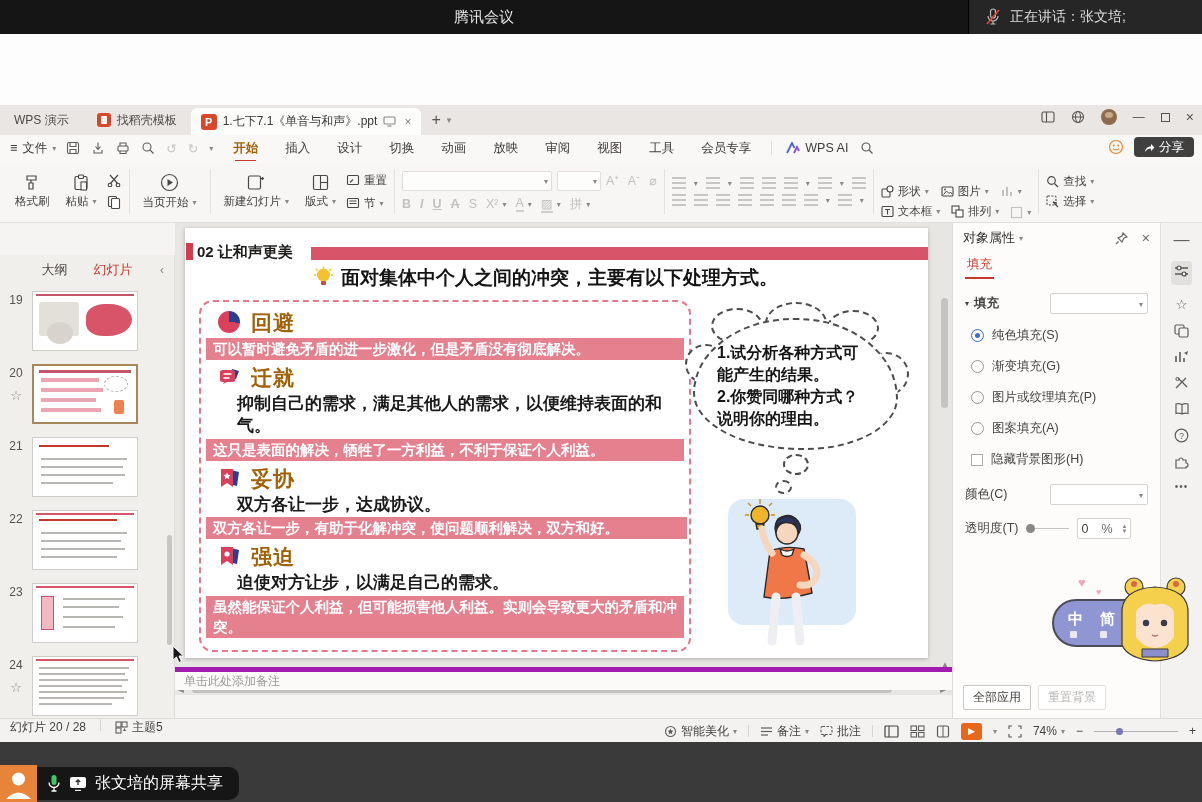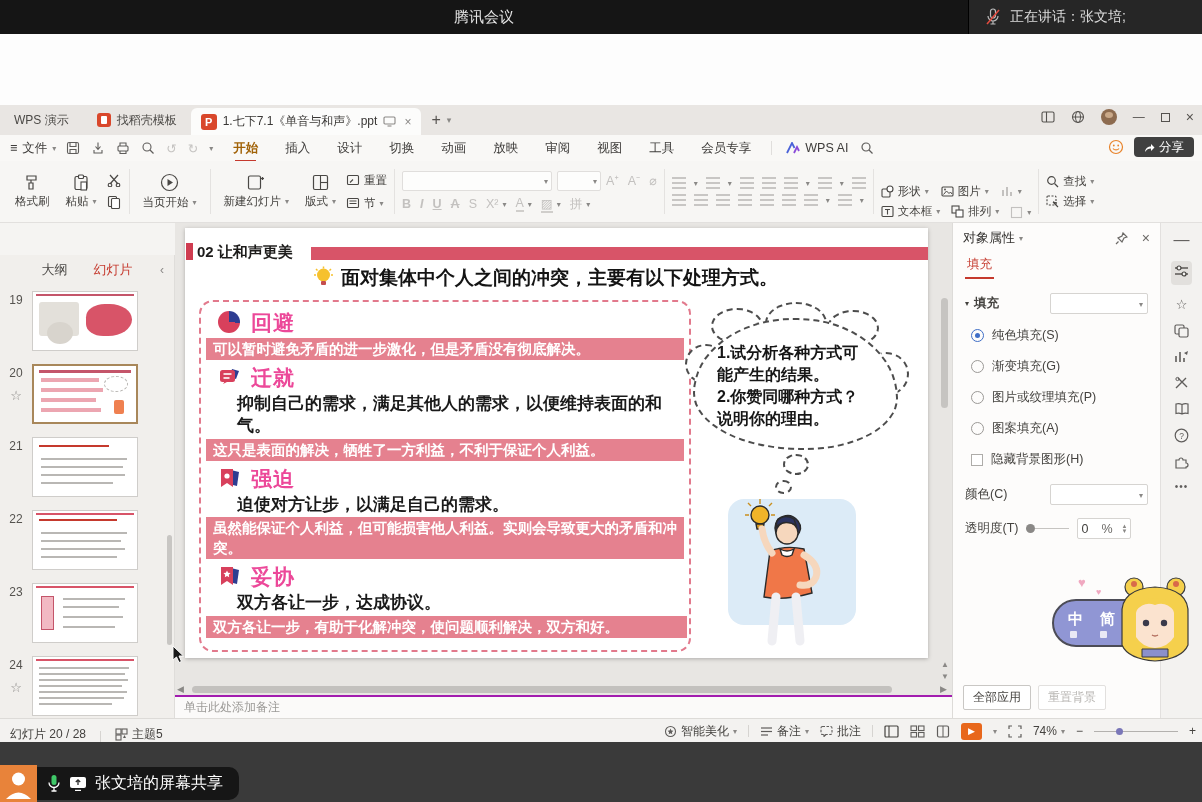--- a/index.html
+++ b/index.html
@@ -87,40 +87,40 @@
   .h-arrow { color:#8a8886; font-size:9px; }
   .v-arrows { position:absolute; right:3px; bottom:14px; display:flex; flex-direction:column; gap:3px; color:#8a8886; font-size:8px; }
 
   .sec-head-sq { position:absolute; left:1px; top:15px; width:7px; height:17px; background:#cf3c50; }
   .sec-head-label { position:absolute; left:12px; top:15px; font-size:15px; font-weight:bold; color:#1d1c1b; }
   .sec-head-bar { position:absolute; left:126px; top:19px; right:0; height:13px; background:#d85468; }
   .heading { position:absolute; left:128px; top:37px; display:flex; align-items:center; gap:7px; }
   .heading-text { font-size:19px; font-weight:bold; color:#141414; }
   .dash-box { position:absolute; left:14px; top:72px; width:492px; height:352px; border:2px dashed #e2798c; border-radius:14px; padding-top:7px; }
   .s-item-head { display:flex; align-items:center; gap:9px; margin-left:17px; }
-  .s-title { font-size:21px; font-weight:bold; color:#ec4899; letter-spacing:1px; }
+  .s-title { font-size:21px; font-weight:bold; color:#a16207; letter-spacing:1px; }
   .s-body { margin:1px 10px 2px 36px; font-family:"Liberation Serif", serif; font-weight:bold; font-size:17px; color:#1a1a1a; line-height:1.28; }
   .s-note { margin:1px 5px 3px 5px; background:#e5818f; color:#fff; font-weight:bold; font-size:14.5px; line-height:1.38; padding:1px 7px; }
   .ico22 { width:24px; height:24px; position:relative; flex:0 0 auto; }
   .pie { width:22px; height:22px; border-radius:50%; background:conic-gradient(#2e3d91 0 95deg, #d8405c 95deg 360deg); }
 
   .cloud { position:absolute; left:502px; top:80px; width:224px; height:178px; }
   .cloud-main { position:absolute; left:6px; top:10px; width:205px; height:132px; border:2px dashed #4c4c4c; border-radius:50% 50% 46% 54% / 58% 62% 40% 44%; background:#fff; }
   .bump { position:absolute; border:2px dashed #4c4c4c; border-radius:50%; background:#fff; }
   .cloud-text { position:absolute; left:30px; top:34px; font-size:16px; font-weight:bold; color:#161616; line-height:22px; }
   .trail1 { position:absolute; left:96px; top:146px; width:26px; height:21px; }
   .trail2 { position:absolute; left:88px; top:172px; width:17px; height:14px; }
 
   .person { position:absolute; left:535px; top:263px; width:150px; height:165px; }
   .person-bg { position:absolute; left:8px; top:8px; width:128px; height:126px; background:#dcebf7; border-radius:16px; }
 
   .cursor { left:172px; top:540px; }
 
   
-  .notesbar { left:175px; top:590px; width:777px; height:23px; background:#fbfaf9; border-top:2px solid #a21caf; color:#9b9996; font-size:12px; display:flex; align-items:center; padding-left:9px; }
+  .notesbar { left:175px; top:562px; width:777px; height:23px; background:#fbfaf9; border-top:5px solid #a21caf; color:#9b9996; font-size:12px; display:flex; align-items:center; padding-left:9px; }
 
   
   .panel { left:952px; top:118px; width:208px; height:495px; background:#fdfcfb; border-left:1px solid #dddbd8; font-size:12.5px; color:#44423f; }
   .p-head { height:30px; display:flex; align-items:center; padding:0 10px; gap:4px; }
   .p-title { font-size:13px; color:#33312f; }
   .p-x { margin-left:10px; color:#6b6966; font-size:14px; }
   .p-tab { margin-left:12px; display:inline-block; color:#c5392d; border-bottom:2px solid #c5392d; padding:3px 2px 4px; font-size:12.5px; }
   .p-body { padding:14px 12px 0; }
   .p-row { display:flex; align-items:center; margin-bottom:13px; }
   .p-drop { width:98px; height:21px; background:#fff; border:1px solid #d6d4d1; border-radius:2px; position:relative; margin-left:auto; }
@@ -138,21 +138,21 @@
   .p-btn { border:1px solid #c9c7c4; background:#fff; border-radius:2px; padding:3px 9px; font-size:12px; color:#44423f; }
   .p-btn.dis { color:#b9b7b4; border-color:#e2e0de; }
 
   
   .strip { left:1160px; top:118px; width:42px; height:495px; background:#f3f2f0; border-left:1px solid #e2e0de; display:flex; flex-direction:column; align-items:center; gap:12px; padding-top:8px; color:#5f5d5b; }
   .strip .chip { background:#e2e0dd; border-radius:4px; padding:3px; }
   .strip .txt { font-size:13px; }
 
   
   .statusbar { left:0; top:613px; width:1202px; height:24px; background:#f3f2f0; border-top:1px solid #dddbd8; font-size:12px; color:#44423f; }
-  .st-left { position:absolute; left:10px; top:0; height:24px; display:flex; align-items:flex-end; gap:14px; }
+  .st-left { position:absolute; left:10px; top:0; height:24px; display:flex; align-items:flex-start; gap:14px; }
   .st-right { position:absolute; right:6px; top:0; height:24px; display:flex; align-items:center; gap:11px; }
   .st-item { display:flex; align-items:center; gap:4px; }
   .st-div { width:1px; height:12px; background:#d6d4d1; }
   .play-btn { width:21px; height:17px; background:#e8671b; border-radius:3px; color:#fff; font-size:9px; display:grid; place-items:center; }
   .zoom-slider { display:flex; align-items:center; gap:0; }
   .zs-line { width:84px; height:1px; background:#b3b1ae; position:relative; }
   .zs-dot { position:absolute; left:22px; top:-3px; width:7px; height:7px; border-radius:50%; background:#7a77b8; }
 
   
   .m-bottom { left:0; top:742px; width:1202px; height:60px; background:#3a3a3a; }
@@ -649,42 +649,42 @@
           <div class="s-body" style="width:440px;">抑制自己的需求，满足其他人的需求，以便维持表面的和气。</div>
           <div class="s-note">这只是表面的解决，牺牲了一方利益，不利于保证个人利益。</div>
         </div>
 
         <div>
           <div class="s-item-head" style="margin-top:4px;">
             <span class="ico22">
               <svg width="24" height="24" viewBox="0 0 24 24">
                   <path d="M13 3 l8 2 -2 14 -8 -2 Z" fill="#2e3d91"></path>
                   <path d="M3 2 h12 v18 l-6 -4 -6 4 Z" fill="#d8405c"></path>
-                  <circle cx="9" cy="9" r="2.6" fill="#fff"></circle>
+                  <path d="M9 5.5 l1.1 2.3 2.5 .3 -1.8 1.7 .4 2.5 -2.2 -1.2 -2.2 1.2 .4 -2.5 -1.8 -1.7 2.5 -.3 Z" fill="#fff"></path>
                 </svg>
             </span>
-            <span class="s-title">强迫</span>
+            <span class="s-title">妥协</span>
           </div>
-          <div class="s-body">迫使对方让步，以满足自己的需求。</div>
-          <div class="s-note">虽然能保证个人利益，但可能损害他人利益。实则会导致更大的矛盾和冲突。</div>
+          <div class="s-body">双方各让一步，达成协议。</div>
+          <div class="s-note" style="margin-right:2px;">双方各让一步，有助于化解冲突，使问题顺利解决，双方和好。</div>
         </div>
 
         <div>
           <div class="s-item-head" style="margin-top:4px;">
             <span class="ico22">
               <svg width="24" height="24" viewBox="0 0 24 24">
                   <path d="M13 3 l8 2 -2 14 -8 -2 Z" fill="#2e3d91"></path>
                   <path d="M3 2 h12 v18 l-6 -4 -6 4 Z" fill="#d8405c"></path>
-                  <path d="M9 5.5 l1.1 2.3 2.5 .3 -1.8 1.7 .4 2.5 -2.2 -1.2 -2.2 1.2 .4 -2.5 -1.8 -1.7 2.5 -.3 Z" fill="#fff"></path>
+                  <circle cx="9" cy="9" r="2.6" fill="#fff"></circle>
                 </svg>
             </span>
-            <span class="s-title">妥协</span>
+            <span class="s-title">强迫</span>
           </div>
-          <div class="s-body">双方各让一步，达成协议。</div>
-          <div class="s-note" style="margin-right:2px;">双方各让一步，有助于化解冲突，使问题顺利解决，双方和好。</div>
+          <div class="s-body">迫使对方让步，以满足自己的需求。</div>
+          <div class="s-note">虽然能保证个人利益，但可能损害他人利益。实则会导致更大的矛盾和冲突。</div>
         </div>
       </div>
 
       <div class="cloud">
         <div class="bump" style="left:24px; top:0; width:52px; height:36px;"></div>
         <div class="bump" style="left:78px; top:-6px; width:62px; height:42px;"></div>
         <div class="bump" style="left:140px; top:2px; width:52px; height:36px;"></div>
         <div class="bump" style="left:-2px; top:36px; width:42px; height:40px;"></div>
         <div class="bump" style="left:176px; top:44px; width:46px; height:44px;"></div>
         <div class="cloud-main"></div>

